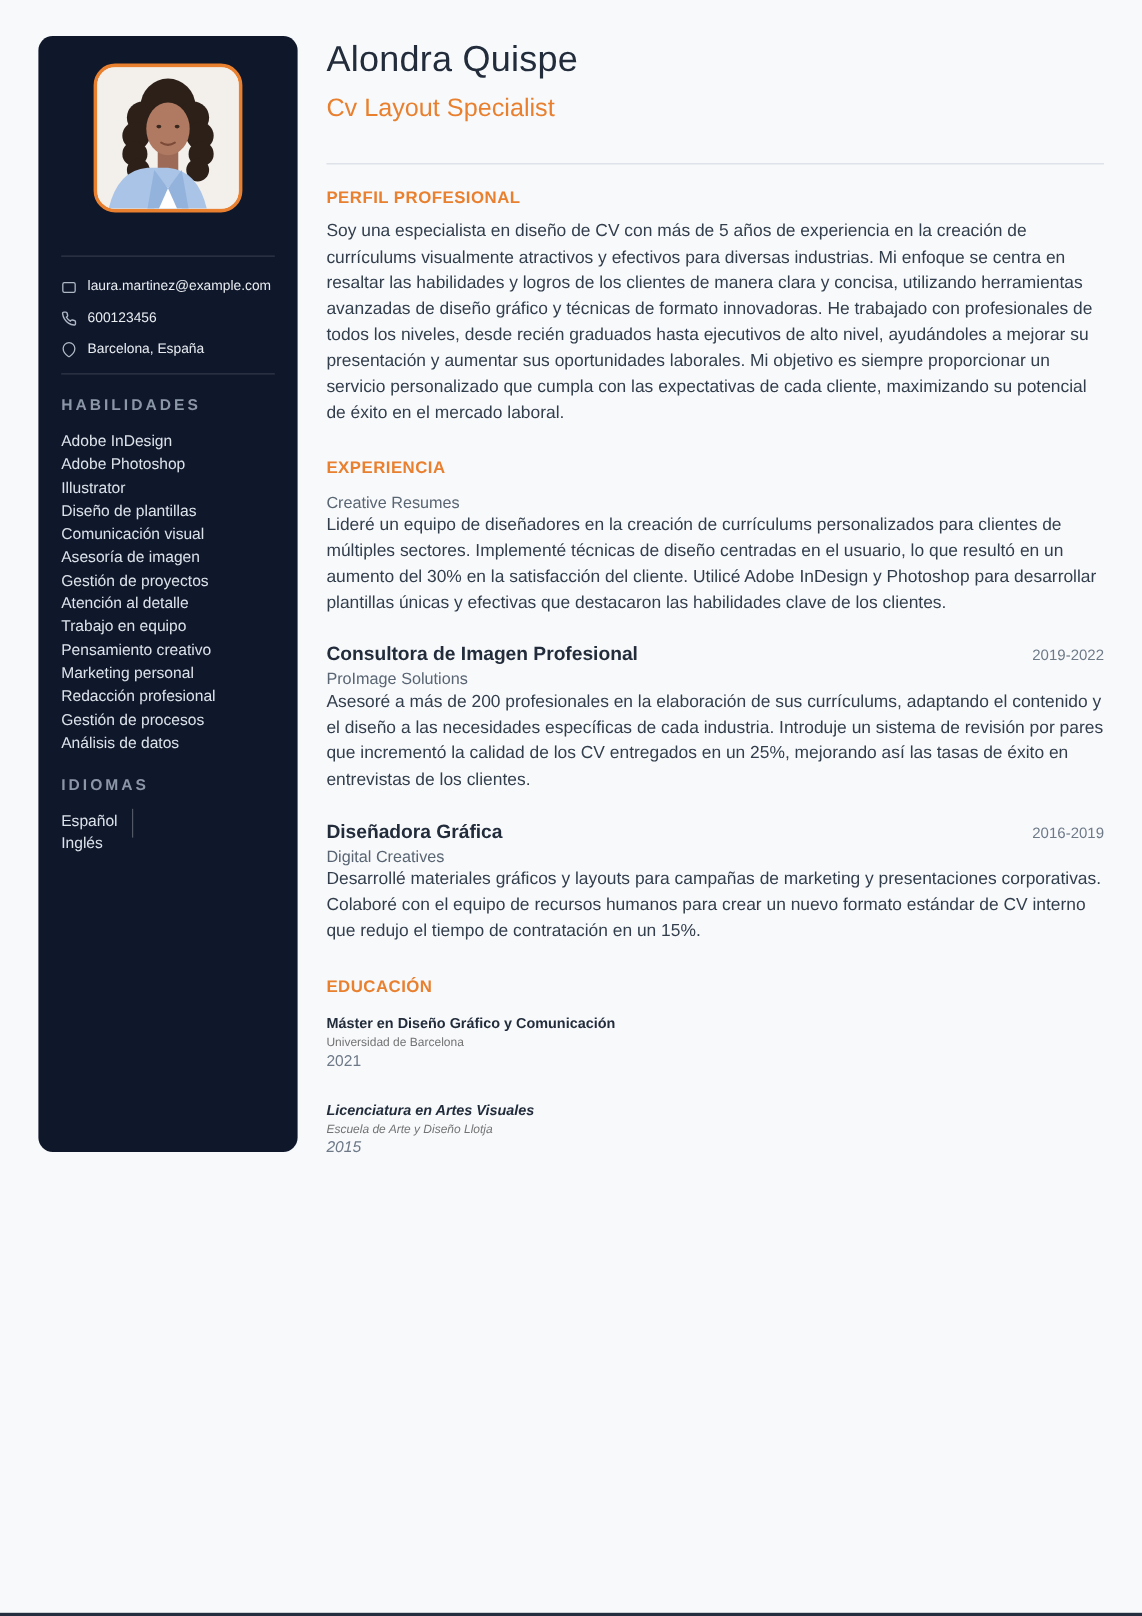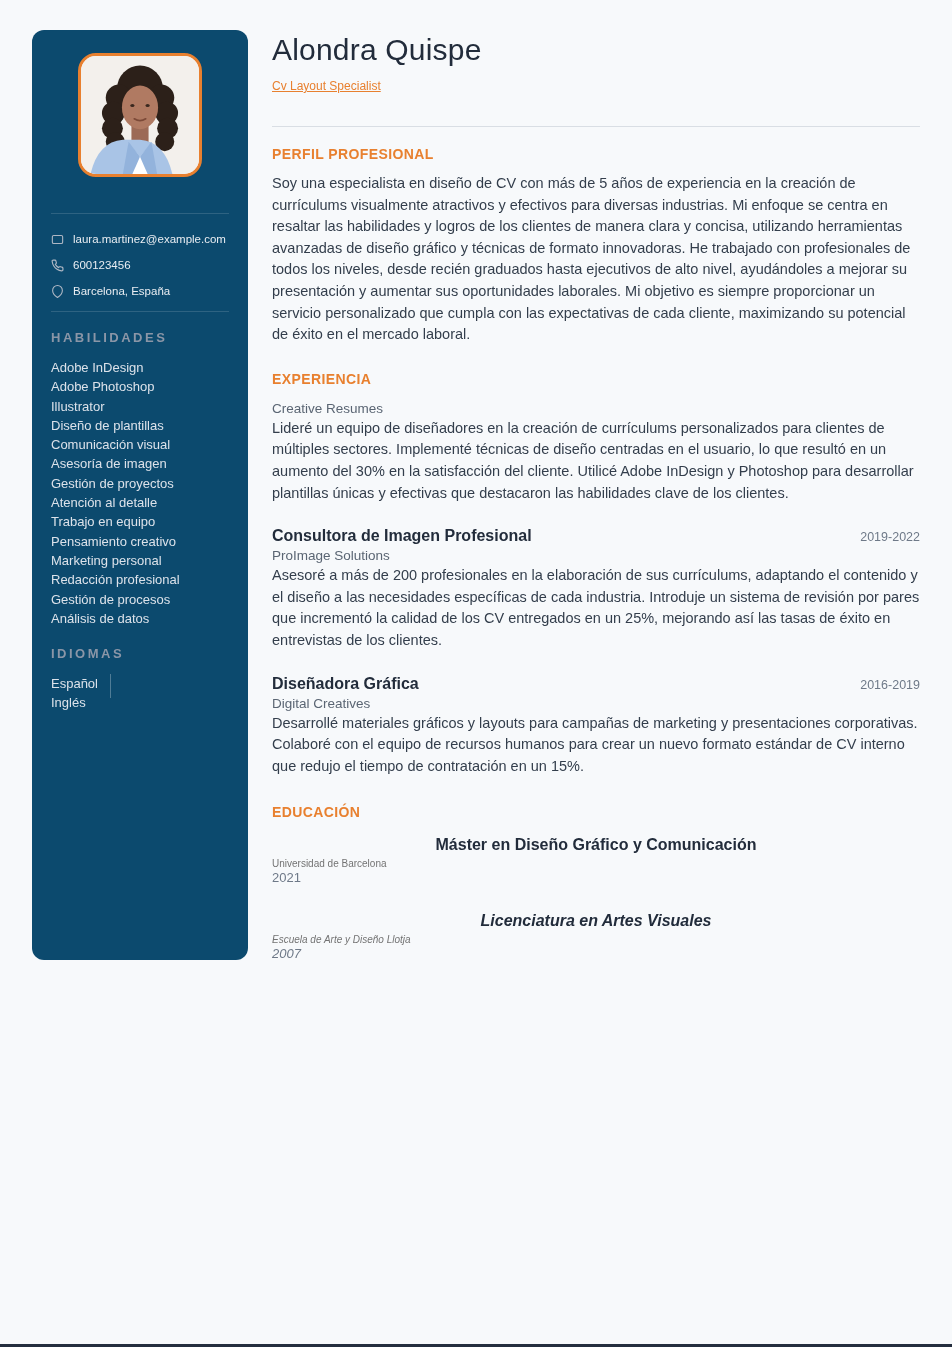--- a/index.html
+++ b/index.html
@@ -10,21 +10,21 @@
     position: relative;
     overflow: hidden;
   }
   .page { position: absolute; inset: 0; }
 
   
   .sidebar {
     position: absolute;
     left: 32px; top: 30px;
     width: 216px; height: 930px;
-    background: #0c4a6e;
+    background: #0f172a;
     border-radius: 12px;
     padding: 23px 19px 0 19px;
     color: #e8ecf1;
   }
   .photo-frame {
     width: 124px; height: 124px;
     margin: 0 auto;
     border: 3px solid #e8802f;
     border-radius: 18px;
     overflow: hidden;
@@ -89,23 +89,22 @@
     width: 648px;
   }
   .name {
     font-size: 30px;
     font-weight: 400;
     color: #222c3b;
     letter-spacing: 0.2px;
   }
   .job-title-header {
     margin-top: 12px;
-    font-size: 12px;
+    font-size: 21px;
     color: #e8802f;
-    text-decoration: underline;
   }
   .header-divider {
     border: none;
     border-top: 1px solid #d9dee4;
     margin: 33px 0 0 0;
   }
   .section-heading {
     font-size: 14px;
     font-weight: bold;
     letter-spacing: 0.4px;
@@ -138,24 +137,23 @@
   .job-company {
     margin-top: 3px;
     font-size: 13.5px;
     color: #5a6573;
   }
   .job-desc { margin-top: 2px; }
   .edu-heading { margin-top: 27px; }
   .edu-item { margin-top: 16px; }
   .edu-item + .edu-item { margin-top: 27px; font-style: italic; }
   .edu-degree {
-    font-size: 16px;
+    font-size: 12px;
     font-weight: bold;
     color: #222c3b;
-    text-align: center;
   }
   .edu-school {
     margin-top: 4px;
     font-size: 10px;
     color: #737373;
   }
   .edu-year {
     margin-top: 1px;
     font-size: 13px;
     color: #6e7988;
@@ -305,19 +303,19 @@
 
     <div class="edu-item">
       <div class="edu-degree">Máster en Diseño Gráfico y Comunicación</div>
       <div class="edu-school">Universidad de Barcelona</div>
       <div class="edu-year">2021</div>
     </div>
 
     <div class="edu-item">
       <div class="edu-degree">Licenciatura en Artes Visuales</div>
       <div class="edu-school">Escuela de Arte y Diseño Llotja</div>
-      <div class="edu-year">2007</div>
+      <div class="edu-year">2015</div>
     </div>
 
   </main>
 
   <div class="bottom-strip"></div>
 </div>
 
 </body></html>

